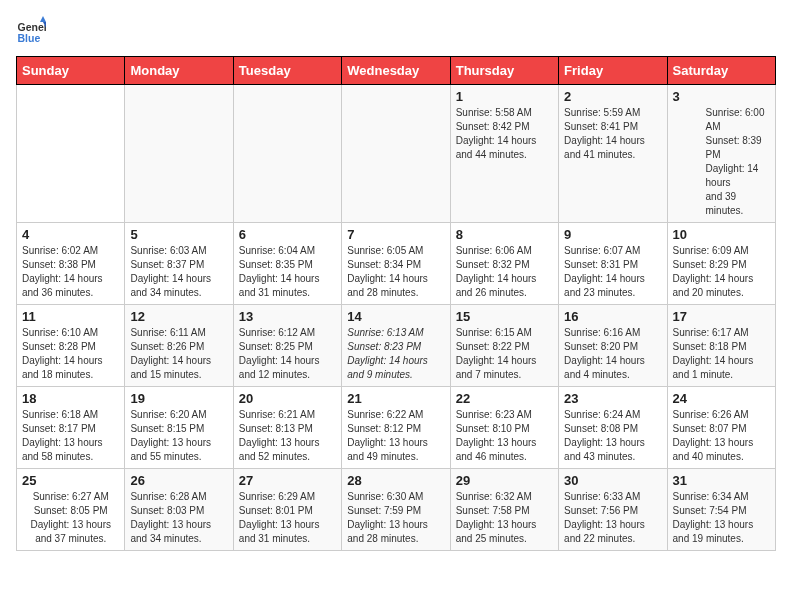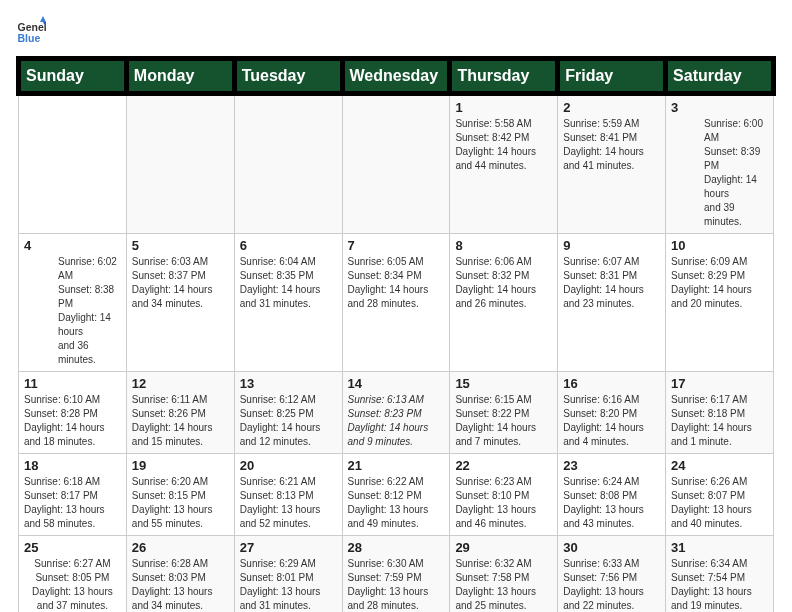--- a/index.html
+++ b/index.html
@@ -37,27 +37,27 @@
     .location {
       font-size: 16px;
       color: #555;
     }
     table {
       width: 100%;
       border-collapse: collapse;
       font-size: 11px;
     }
     thead tr th {
-      background-color: #14532d;
+      background-color: #ef4444;
       color: #fff;
       text-align: left;
       padding: 6px 5px;
-      font-size: 16px;
+      font-size: 13px;
       font-weight: bold;
-      border: 5px solid #000000;
+      border: 1px solid #000000;
     }
     tbody tr td {
       border: 1px solid #ccc;
       vertical-align: top;
       padding: 4px 5px;
       height: 80px;
       width: calc(100% / 7);
       background: #fff;
     }
     tbody tr:nth-child(odd) td {
@@ -137,21 +137,21 @@
           <span class="day-number">3</span>
           <div class="day-info" style="white-space: pre-line; margin-left: 33px;">Sunrise: 6:00 AM
 Sunset: 8:39 PM
 Daylight: 14 hours
 and 39 minutes.</div>
         </td>
       </tr>
       <tr>
         <td>
           <span class="day-number">4</span>
-          <div class="day-info" style="white-space: pre-line; margin-left: 34px;">Sunrise: 6:02 AM
+          <div class="day-info" style="white-space: pre-line;">Sunrise: 6:02 AM
 Sunset: 8:38 PM
 Daylight: 14 hours
 and 36 minutes.</div>
         </td>
         <td>
           <span class="day-number">5</span>
           <div class="day-info" style="white-space: pre-line;">Sunrise: 6:03 AM
 Sunset: 8:37 PM
 Daylight: 14 hours
 and 34 minutes.</div>

